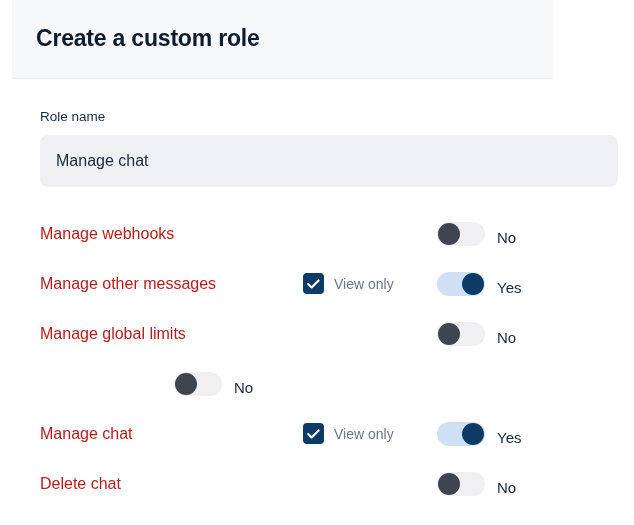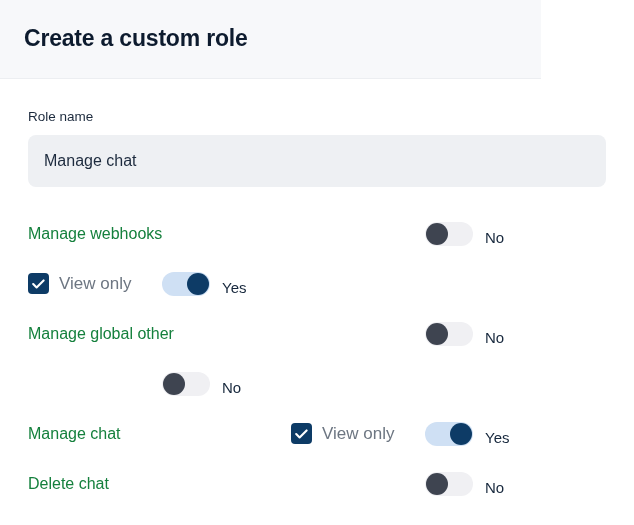--- a/index.html
+++ b/index.html
@@ -14,20 +14,21 @@
     font-family: "Liberation Sans", sans-serif;
     color: #0d1b2e;
     -webkit-font-smoothing: antialiased;
   }
 
   .page {
     position: relative;
     width: 541px;
     height: 525px;
     box-sizing: border-box;
+    margin-left: 12px;
   }
 
   
   .header {
     height: 79px;
     background: #f7f8fa;
     border-bottom: 1px solid #eceef1;
     box-sizing: border-box;
     display: flex;
     align-items: center;
@@ -76,21 +77,21 @@
   .perm-list {
     margin-top: 22px;
   }
   .perm-row {
     display: flex;
     align-items: center;
     height: 50px;
   }
   .perm-label {
     font-size: 16px;
-    color: #15803d;
+    color: #b91c1c;
     flex: 1 1 auto;
     white-space: nowrap;
   }
 
   .viewonly {
     display: flex;
     align-items: center;
     flex: 0 0 auto;
     width: 134px;
     margin-right: 0px;
@@ -102,21 +103,21 @@
     height: 21px;
     border-radius: 4px;
     background: #0d3b66;
     display: inline-flex;
     align-items: center;
     justify-content: center;
     flex: 0 0 auto;
   }
   .checkbox svg { display: block; }
   .viewonly-text {
-    font-size: 17px;
+    font-size: 14px;
     color: #6d7682;
     margin-left: 10px;
     white-space: nowrap;
   }
 
   .toggle-wrap {
     display: flex;
     align-items: flex-end;
     flex: 0 0 auto;
     width: 88px;
@@ -176,37 +177,38 @@
       <span class="viewonly-text"></span>
     </div>
     <div class="toggle-wrap">
       <span class="toggle off">
         <span class="knob"></span>
       </span>
       <span class="toggle-text">No</span>
     </div>
   </div>
         <div class="perm-row">
+    <div class="perm-label">Manage other messages</div>
     <div class="viewonly">
       <span class="checkbox">
         <svg width="13" height="10" viewBox="0 0 13 10" aria-hidden="true">
           <path d="M1.2 5.0 L4.6 8.4 L11.6 1.4" fill="none" stroke="#ffffff" stroke-width="2.1" stroke-linecap="round" stroke-linejoin="round"></path>
         </svg>
       </span>
       <span class="viewonly-text">View only</span>
     </div>
     <div class="toggle-wrap">
       <span class="toggle on">
         <span class="knob"></span>
       </span>
       <span class="toggle-text">Yes</span>
     </div>
   </div>
         <div class="perm-row">
-    <div class="perm-label">Manage global other</div>
+    <div class="perm-label">Manage global limits</div>
     <div class="viewonly empty">
       <span class="checkbox">
         <svg width="13" height="10" viewBox="0 0 13 10" aria-hidden="true">
           <path d="M1.2 5.0 L4.6 8.4 L11.6 1.4" fill="none" stroke="#ffffff" stroke-width="2.1" stroke-linecap="round" stroke-linejoin="round"></path>
         </svg>
       </span>
       <span class="viewonly-text"></span>
     </div>
     <div class="toggle-wrap">
       <span class="toggle off">

